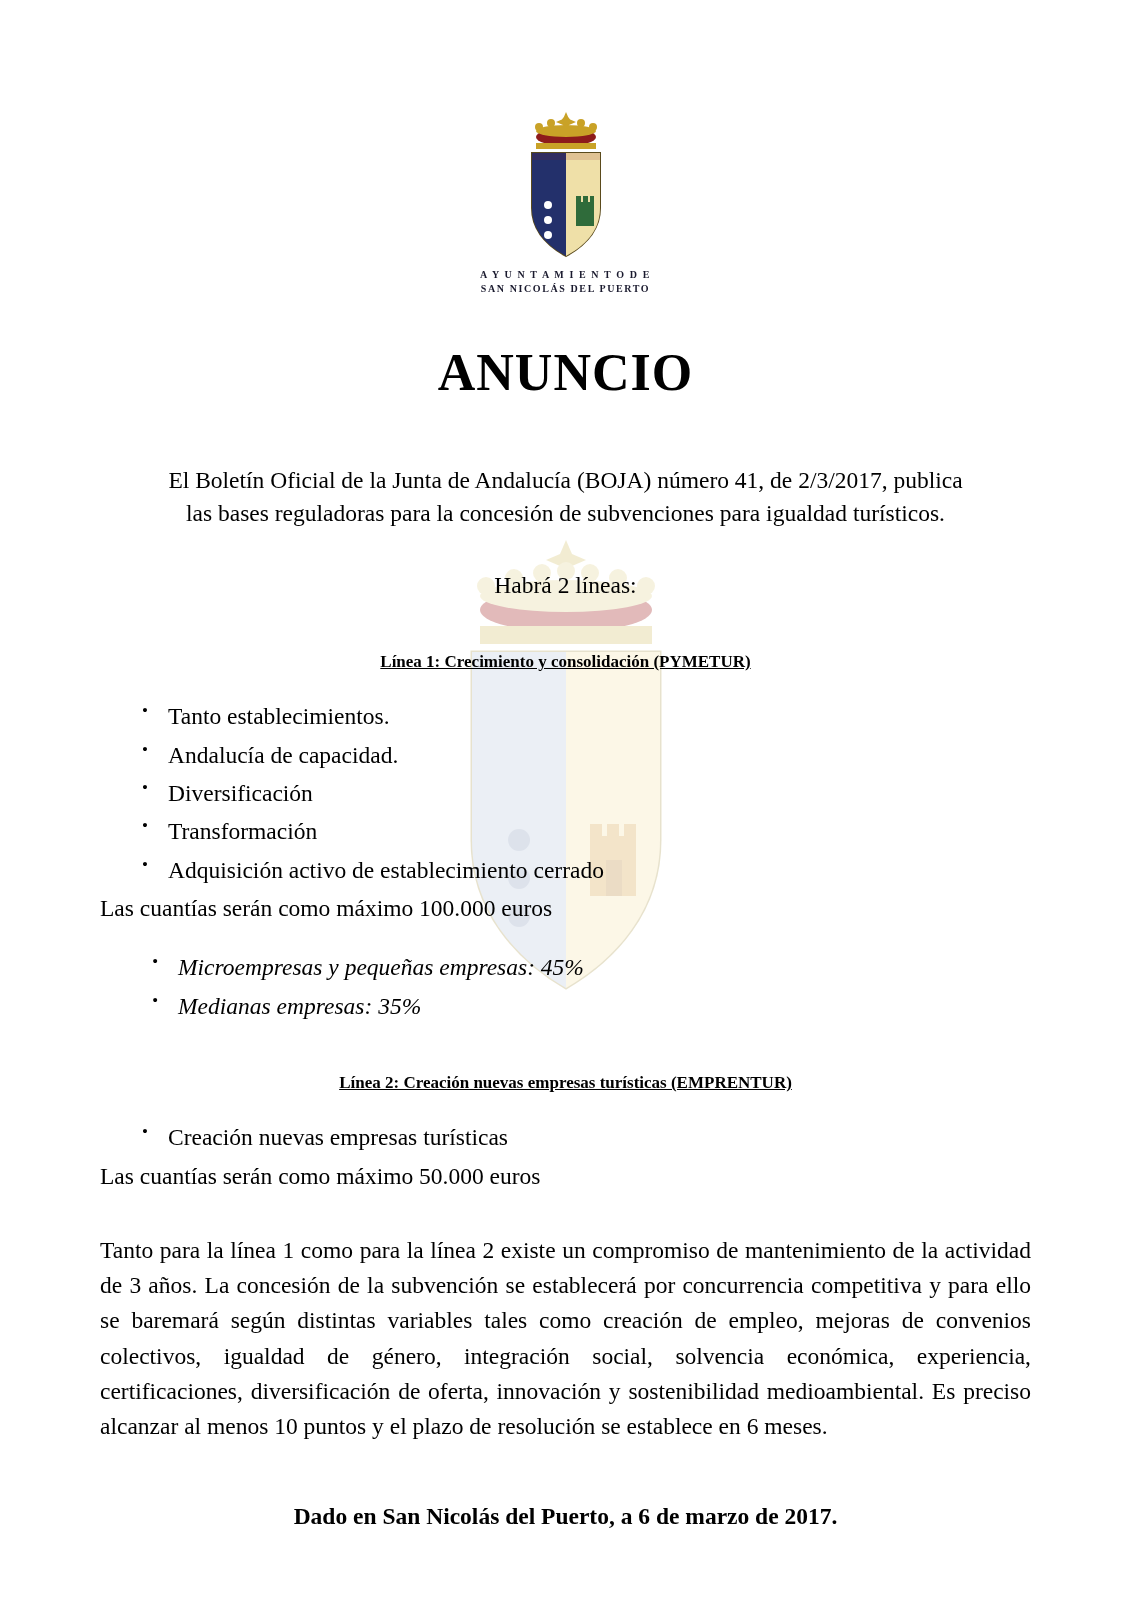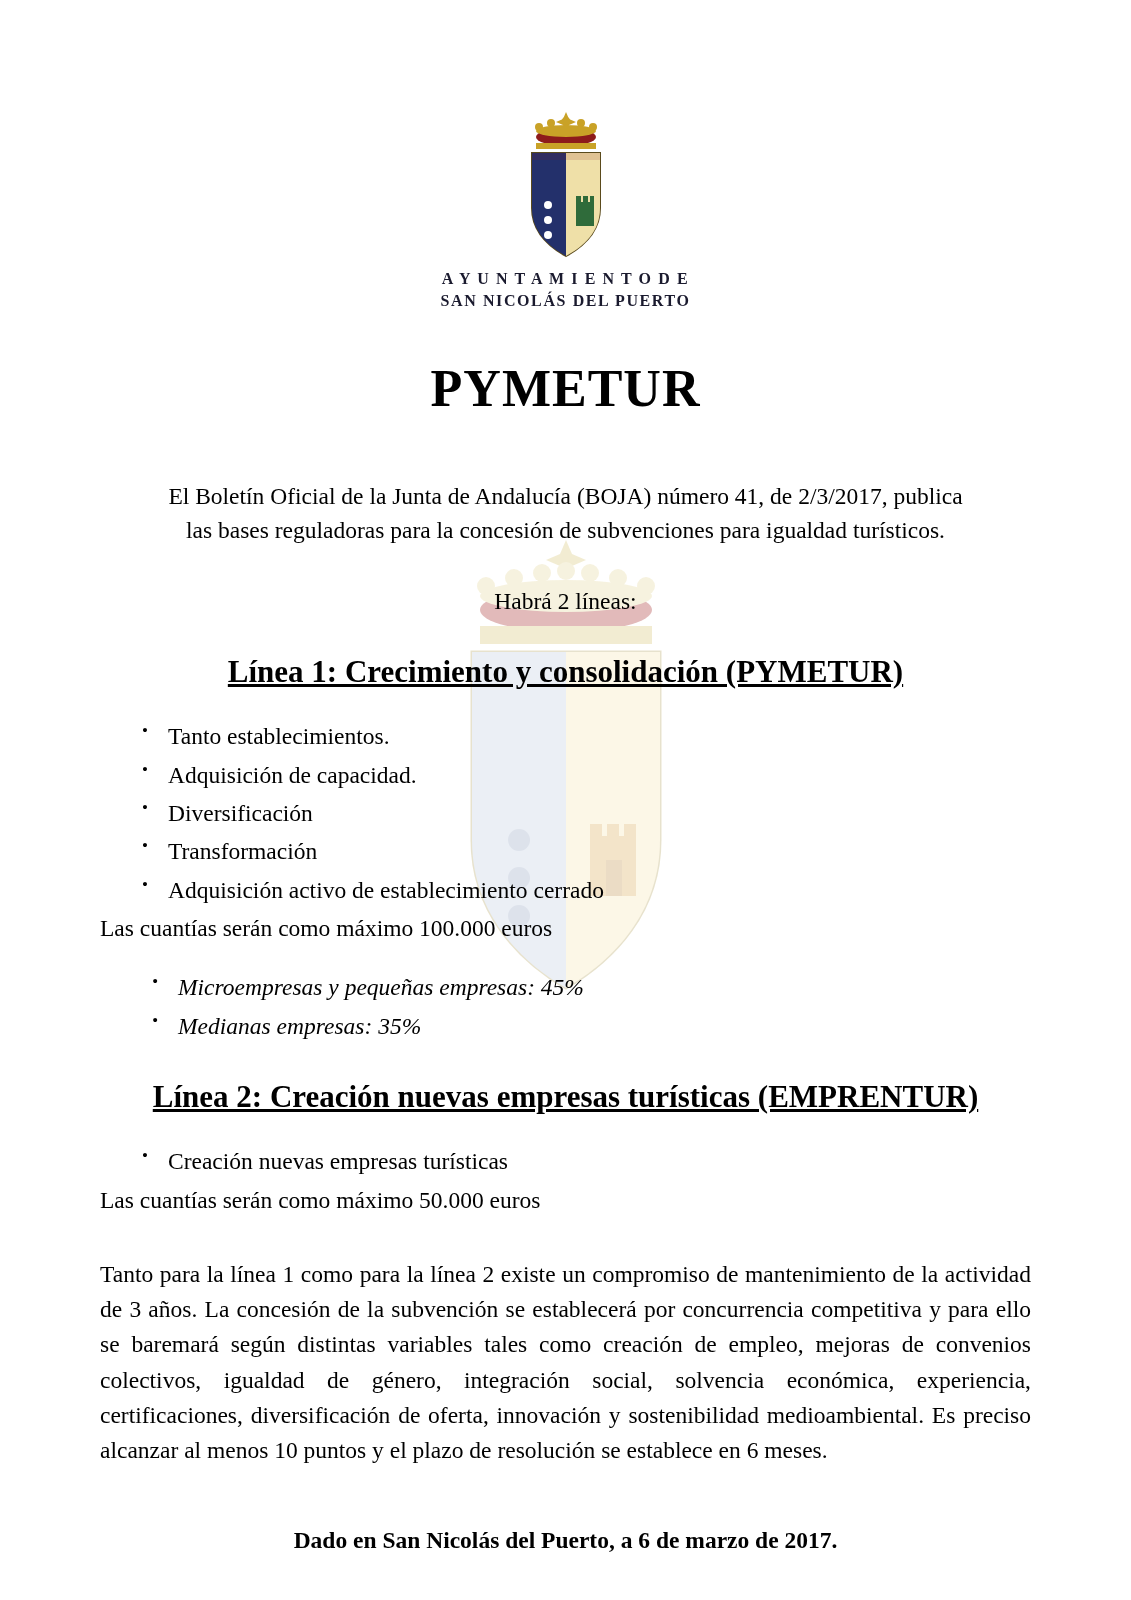--- a/index.html
+++ b/index.html
@@ -39,21 +39,21 @@
     text-align: center;
   }
   .crest-svg {
     width: 120px;
     height: 150px;
     display: inline-block;
   }
   .crest-caption {
     margin-top: 4px;
     font-family: "Liberation Serif", serif;
-    font-size: 16px;
+    font-size: 10px;
     letter-spacing: 1.6px;
     line-height: 1.35;
     color: #1a1a2e;
     font-weight: bold;
   }
 
   
   .doc-title {
     position: relative;
     z-index: 2;
@@ -81,22 +81,22 @@
     margin: 0;
   }
   .lines-count {
     text-align: center;
     margin-top: 38px;
   }
   .section-heading {
     text-align: center;
     font-weight: bold;
     text-decoration: underline;
-    margin-top: 32px;
-    font-size: 31px;
+    margin-top: 48px;
+    font-size: 17px;
   }
   ul.bullets {
     list-style: none;
     margin: 26px 0 0 0;
     padding: 0;
   }
   ul.bullets li {
     position: relative;
     padding-left: 68px;
     margin-bottom: 5px;
@@ -202,35 +202,35 @@
           <rect x="84" y="86" width="4" height="7"></rect>
       </g>
       <path d="M26 43 H94 V50 H26 Z" fill="#8d1b1b" opacity="0.15"></path>
     </svg>
     <div class="crest-caption">
       <div>A Y U N T A M I E N T O   D E</div>
       <div>SAN NICOLÁS DEL PUERTO</div>
     </div>
   </div>
 
-  <div class="doc-title">PYMETUR</div>
+  <div class="doc-title">ANUNCIO</div>
 
   <div class="content">
 
     <div class="intro">
       <p>El Boletín Oficial de la Junta de Andalucía (BOJA) número 41, de 2/3/2017, publica</p>
       <p>las bases reguladoras para la concesión de subvenciones para igualdad turísticos.</p>
     </div>
 
     <div class="lines-count">Habrá 2 líneas:</div>
 
     <div class="section-heading">Línea 1: Crecimiento y consolidación (PYMETUR)</div>
     <ul class="bullets">
       <li>Tanto establecimientos.</li>
-      <li>Adquisición de capacidad.</li>
+      <li>Andalucía de capacidad.</li>
       <li>Diversificación</li>
       <li>Transformación</li>
       <li>Adquisición activo de establecimiento cerrado</li>
     </ul>
     <div class="amount-line">Las cuantías serán como máximo 100.000 euros</div>
     <ul class="bullets indent">
       <li>Microempresas y pequeñas empresas: 45%</li>
       <li>Medianas empresas: 35%</li>
     </ul>
 

